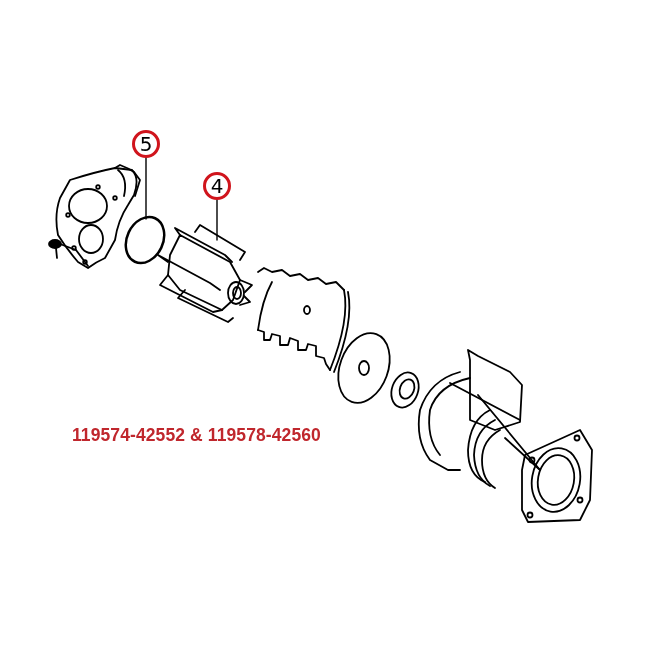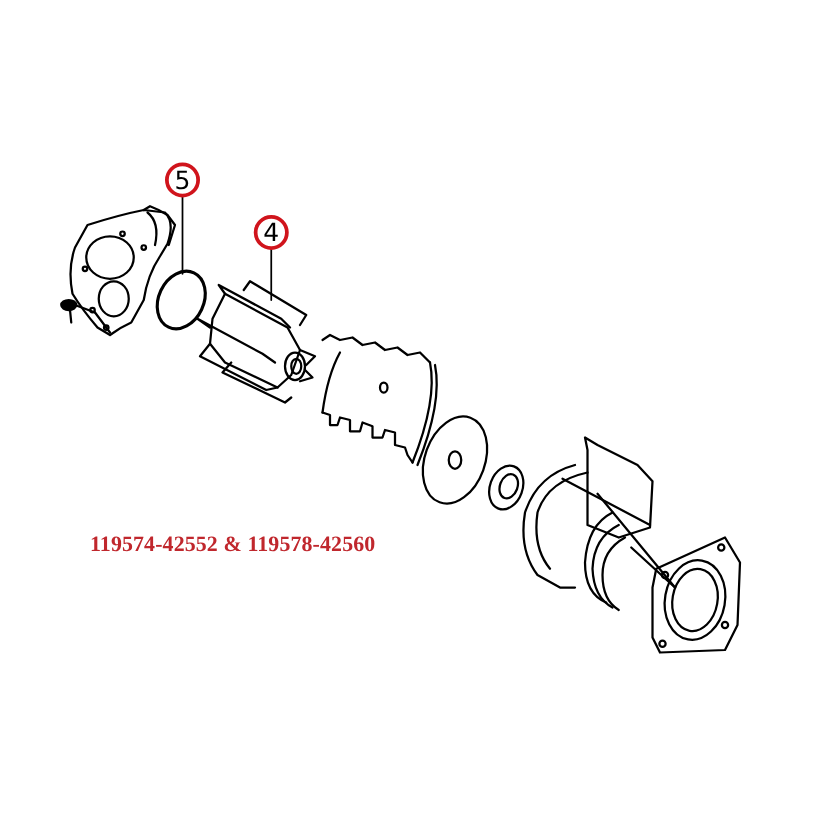--- a/index.html
+++ b/index.html
@@ -5,21 +5,21 @@
   html, body { margin:0; padding:0; background:#ffffff; }
   body { width:650px; height:650px; position:relative; overflow:hidden; font-family:"Liberation Sans", sans-serif; }
   #diagram { position:absolute; left:0; top:0; width:650px; height:650px; }
   .callout {
     position:absolute; width:28px; height:28px; border:3px solid #d0141c; border-radius:50%;
     background:#fff; box-sizing:border-box; display:flex; align-items:center; justify-content:center;
     font-family:"DejaVu Sans", sans-serif; font-size:20px; color:#000; line-height:1;
   }
   .part-numbers {
     position:absolute; left:72px; top:425px; color:#c0272d; font-weight:bold;
-    font-family:Liberation Serif, serif; font-size:17.5px; letter-spacing:0.1px; white-space:nowrap;
+    font-family:Liberation Sans, sans-serif; font-size:17.5px; letter-spacing:0.1px; white-space:nowrap;
   }
 </style>
 </head>
 <body>
 
 <svg id="diagram" viewBox="0 0 650 650" xmlns="http://www.w3.org/2000/svg" fill="none" stroke="#000" stroke-width="1.8" stroke-linejoin="round" stroke-linecap="round">
 
   <g>
     <path d="M70 180 Q95 172 115 168 L132 170 Q140 178 134 195 L128 205 Q118 220 115 240 L105 258 Q96 262 88 268 L78 262 Q66 248 58 235 Q54 215 60 198 Z"></path>
     <path d="M115 168 L120 165 Q128 168 134 172 L140 180 L135 196"></path>

